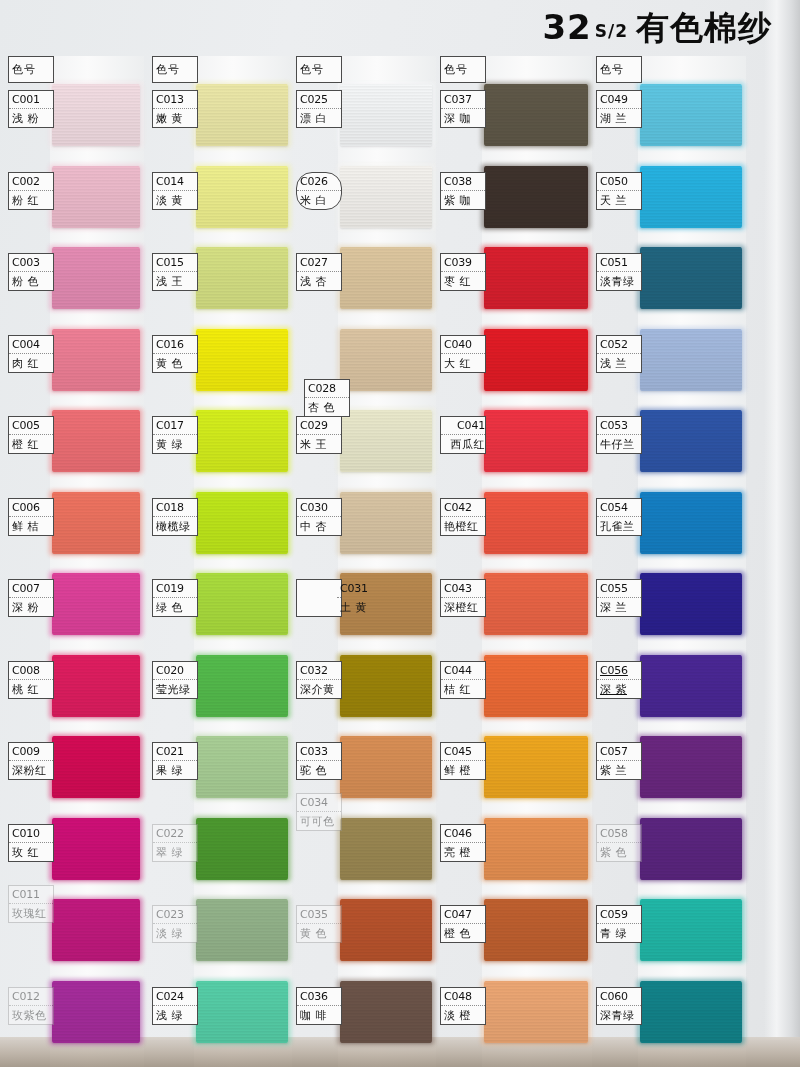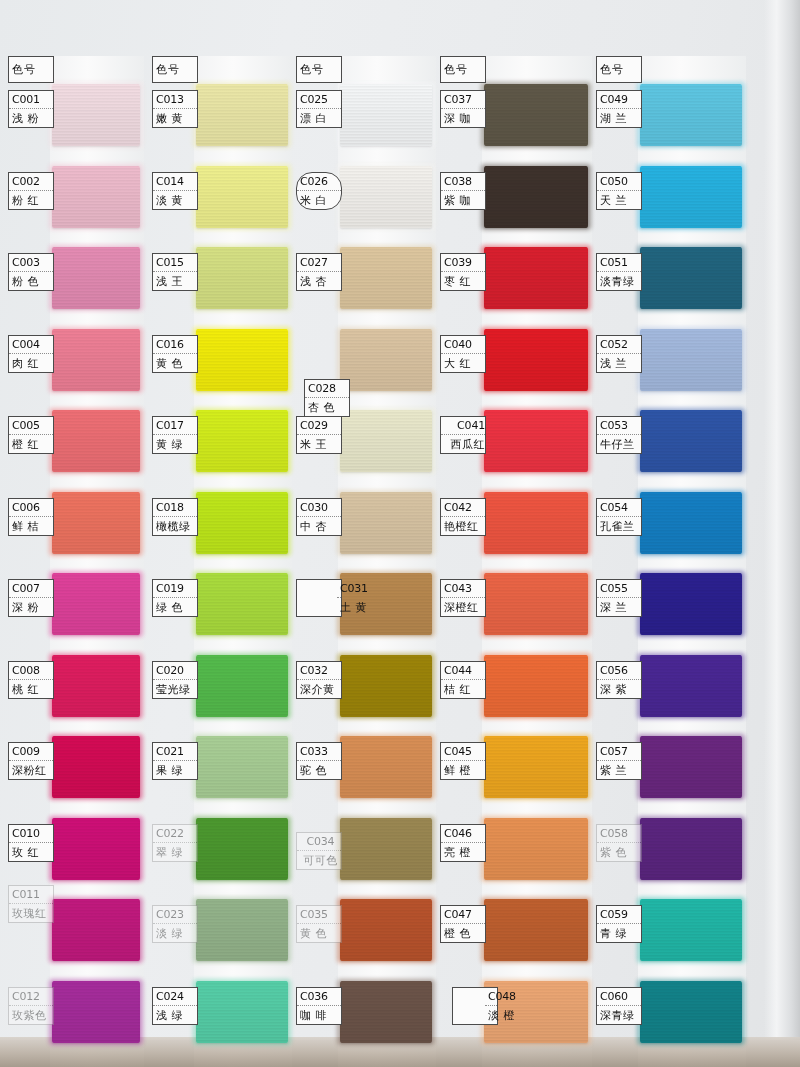--- a/index.html
+++ b/index.html
@@ -91,20 +91,23 @@
     background:inherit;filter:blur(2.2px);opacity:.45;z-index:-1;
   }
 </style>
 </head>
 <body>
 
 <div id="board">
   <div class="sheet"></div>
   <div class="right-edge"></div>
 
+  <div class="title">
+    <span>32</span><span class="frac">S/2</span><span class="cn">有色棉纱</span>
+  </div>
 
   <div id="columns">
       <div class="col" style="left: 8px; width: 136px;">
         <div class="col-strip" style="left: 42px; width: 94px; height: 1012px;"></div>
         <div class="hdr">色号</div>
         <div class="skein" title="C001 浅 粉" style="background: rgb(243, 221, 227); left: 44px; width: 88px; top: 28px; height: 62px;"></div>
         <div class="lbl" style="position: absolute; left: 0px; top: 34px;">
           <div class="code">C001</div>
           <div class="name">浅 粉</div>
         </div>
@@ -270,21 +273,21 @@
         <div class="lbl" style="position: absolute; left: 0px; top: 604.5px;">
           <div class="code">C032</div>
           <div class="name">深介黄</div>
         </div>
         <div class="skein" title="C033 驼 色" style="background: rgb(217, 143, 85); left: 44px; width: 92px; top: 680px; height: 62px;"></div>
         <div class="lbl" style="position: absolute; left: 0px; top: 686px;">
           <div class="code">C033</div>
           <div class="name">驼 色</div>
         </div>
         <div class="skein" title="C034 可可色" style="background: rgb(155, 136, 82); left: 44px; width: 92px; top: 761.5px; height: 62px;"></div>
-        <div class="lbl faded" style="position: absolute; left: 0px; top: 776px; text-align: center;">
+        <div class="lbl faded" style="position: absolute; left: 0px; top: 737px;">
           <div class="code">C034</div>
           <div class="name">可可色</div>
         </div>
         <div class="skein" title="C035 黄 色" style="background: rgb(185, 83, 44); left: 44px; width: 92px; top: 843px; height: 62px;"></div>
         <div class="lbl faded" style="position: absolute; left: 0px; top: 849px;">
           <div class="code">C035</div>
           <div class="name">黄 色</div>
         </div>
         <div class="skein" title="C036 咖 啡" style="background: rgb(108, 84, 73); left: 44px; width: 92px; top: 924.5px; height: 62px;"></div>
         <div class="lbl" style="position: absolute; left: 0px; top: 930.5px;">
@@ -344,21 +347,21 @@
         <div class="lbl" style="position: absolute; left: 0px; top: 767.5px;">
           <div class="code">C046</div>
           <div class="name">亮 橙</div>
         </div>
         <div class="skein" title="C047 橙 色" style="background: rgb(192, 96, 47); left: 44px; width: 104px; top: 843px; height: 62px;"></div>
         <div class="lbl" style="position: absolute; left: 0px; top: 849px;">
           <div class="code">C047</div>
           <div class="name">橙 色</div>
         </div>
         <div class="skein" title="C048 淡 橙" style="background: rgb(237, 167, 116); left: 44px; width: 104px; top: 924.5px; height: 62px;"></div>
-        <div class="lbl" style="position: absolute; left: 12px; top: 930.5px; padding-left: 32px;">
+        <div class="lbl" style="position: absolute; left: 0px; top: 930.5px;">
           <div class="code">C048</div>
           <div class="name">淡 橙</div>
         </div>
       </div>
       <div class="col" style="left: 596px; width: 150px;">
         <div class="col-strip" style="left: 42px; width: 108px; height: 1012px;"></div>
         <div class="hdr">色号</div>
         <div class="skein" title="C049 湖 兰" style="background: rgb(94, 199, 227); left: 44px; width: 102px; top: 28px; height: 62px;"></div>
         <div class="lbl" style="position: absolute; left: 0px; top: 34px;">
           <div class="code">C049</div>
@@ -388,21 +391,21 @@
         <div class="lbl" style="position: absolute; left: 0px; top: 441.5px;">
           <div class="code">C054</div>
           <div class="name">孔雀兰</div>
         </div>
         <div class="skein" title="C055 深 兰" style="background: rgb(43, 32, 144); left: 44px; width: 102px; top: 517px; height: 62px;"></div>
         <div class="lbl" style="position: absolute; left: 0px; top: 523px;">
           <div class="code">C055</div>
           <div class="name">深 兰</div>
         </div>
         <div class="skein" title="C056 深 紫" style="background: rgb(74, 39, 149); left: 44px; width: 102px; top: 598.5px; height: 62px;"></div>
-        <div class="lbl" style="position: absolute; left: 0px; top: 604.5px;">
+        <div class="lbl" style="position: absolute; left: 0px; top: 604.5px; text-decoration: underline;">
           <div class="code">C056</div>
           <div class="name">深 紫</div>
         </div>
         <div class="skein" title="C057 紫 兰" style="background: rgb(106, 39, 128); left: 44px; width: 102px; top: 680px; height: 62px;"></div>
         <div class="lbl" style="position: absolute; left: 0px; top: 686px;">
           <div class="code">C057</div>
           <div class="name">紫 兰</div>
         </div>
         <div class="skein" title="C058 紫 色" style="background: rgb(91, 37, 128); left: 44px; width: 102px; top: 761.5px; height: 62px;"></div>
         <div class="lbl faded" style="position: absolute; left: 0px; top: 767.5px;">

